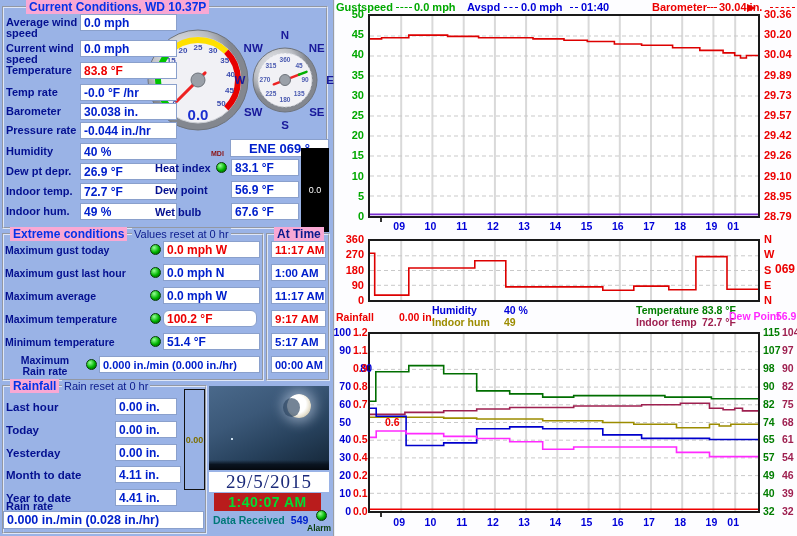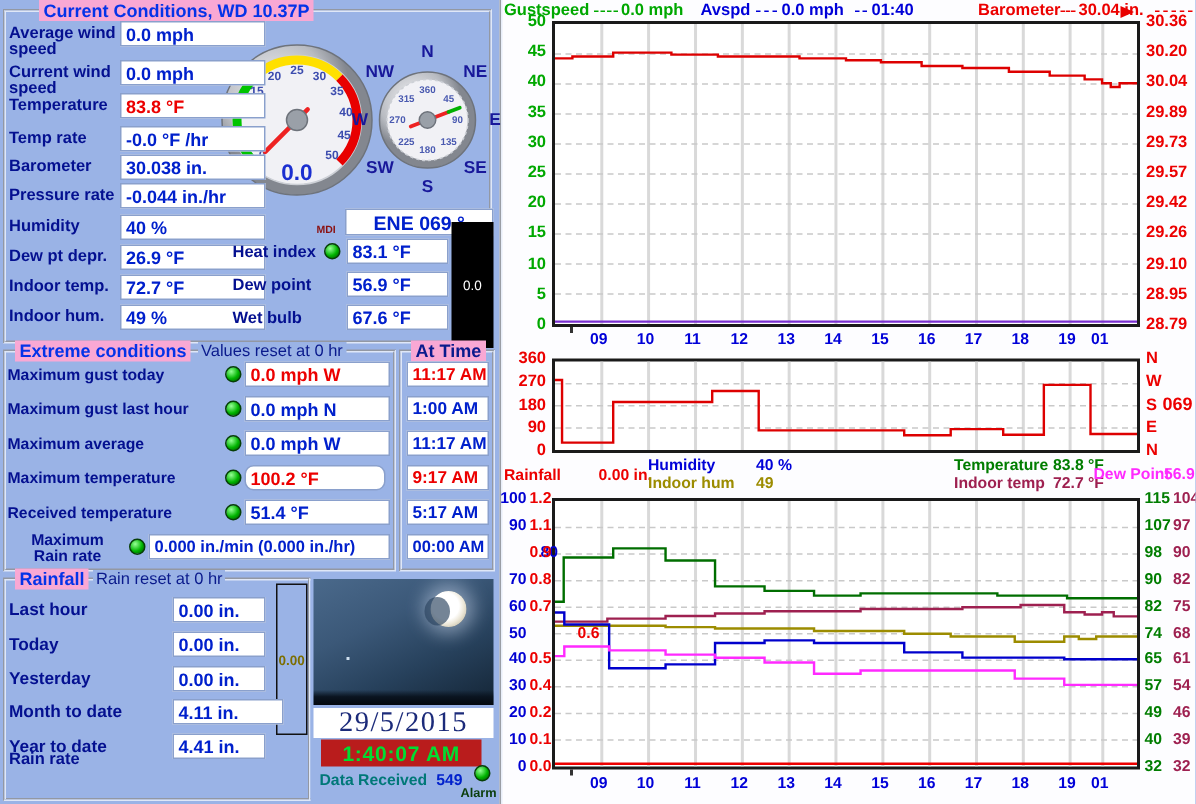--- a/index.html
+++ b/index.html
@@ -154,20 +154,21 @@
     <span class="gtitle" style="left:6px;color:#0a1a8c;">At Time</span>
   </div>
   <div id="ext-rows"></div>
 
   <div class="gbox" style="left:2px;top:385px;width:205px;height:149px;">
     <span class="gtitle" style="left:6px;">Rainfall</span>
     <span class="gsub" style="left:58px;">Rain reset at 0 hr</span>
   </div>
   <div id="rain-rows"></div>
   <span class="lb" style="left:6px;top:501px;">Rain rate</span>
+  <div class="vb" style="left:3px;top:511px;width:201px;height:18px;font-size:12.5px;">0.000 in./min (0.028 in./hr)</div>
   <div id="rain-gauge">
       <span>0.00</span>
     </div>
 
   <div id="moon">
     <span class="ball"></span>
     <span class="shade"></span>
     <span class="star"></span>
     <span class="trees"></span>
   </div>
@@ -418,31 +419,31 @@
     <div class="vb" style="left: 163px; top: 264px; width: 97px; font-size: 12px;">0.0 mph   N</div>
     <div class="vb" style="left: 271px; top: 264px; width: 55px; font-size: 11.5px;">1:00 AM</div>
     <span style="position: absolute; left: 5px; top: 291px; width: 140px; color: rgb(4, 16, 144); font-weight: bold; font-size: 10.5px; line-height: 10.5px;">Maximum average</span>
     <span class="led" style="position: absolute; left: 150px; top: 290px;"></span>
     <div class="vb" style="left: 163px; top: 287px; width: 97px; font-size: 12px;">0.0 mph   W</div>
     <div class="vb" style="left: 271px; top: 287px; width: 55px; font-size: 11.5px;">11:17 AM</div>
     <span style="position: absolute; left: 5px; top: 314px; width: 140px; color: rgb(4, 16, 144); font-weight: bold; font-size: 10.5px; line-height: 10.5px;">Maximum temperature</span>
     <span class="led" style="position: absolute; left: 150px; top: 313px;"></span>
     <div class="vb red" style="left: 163px; top: 310px; width: 94px; font-size: 12px; border-radius: 6px;">100.2 °F</div>
     <div class="vb red" style="left: 271px; top: 310px; width: 55px; font-size: 11.5px;">9:17 AM</div>
-    <span style="position: absolute; left: 5px; top: 337px; width: 140px; color: rgb(4, 16, 144); font-weight: bold; font-size: 10.5px; line-height: 10.5px;">Received temperature</span>
+    <span style="position: absolute; left: 5px; top: 337px; width: 140px; color: rgb(4, 16, 144); font-weight: bold; font-size: 10.5px; line-height: 10.5px;">Minimum temperature</span>
     <span class="led" style="position: absolute; left: 150px; top: 336px;"></span>
     <div class="vb" style="left: 163px; top: 333px; width: 97px; font-size: 12px;">51.4 °F</div>
     <div class="vb" style="left: 271px; top: 333px; width: 55px; font-size: 11.5px;">5:17 AM</div>
     <span style="position: absolute; left: 12px; top: 355px; width: 66px; color: rgb(4, 16, 144); font-weight: bold; font-size: 10.5px; line-height: 10.5px; text-align: center;">Maximum Rain rate</span>
     <span class="led" style="position: absolute; left: 86px; top: 359px;"></span>
     <div class="vb" style="left: 99px; top: 356px; width: 161px; font-size: 11px;">0.000 in./min (0.000 in./hr)</div>
     <div class="vb" style="left: 271px; top: 356px; width: 55px; font-size: 11px;">00:00 AM</div>
     <span style="position: absolute; left: 6px; top: 401px; color: rgb(4, 16, 144); font-weight: bold; font-size: 11.5px;">Last hour</span>
     <div class="vb" style="left: 115px; top: 398px; width: 62px;">0.00 in.</div>
     <span style="position: absolute; left: 6px; top: 424px; color: rgb(4, 16, 144); font-weight: bold; font-size: 11.5px;">Today</span>
     <div class="vb" style="left: 115px; top: 421px; width: 62px;">0.00 in.</div>
     <span style="position: absolute; left: 6px; top: 447px; color: rgb(4, 16, 144); font-weight: bold; font-size: 11.5px;">Yesterday</span>
     <div class="vb" style="left: 115px; top: 444px; width: 62px;">0.00 in.</div>
     <span style="position: absolute; left: 6px; top: 469px; color: rgb(4, 16, 144); font-weight: bold; font-size: 11.5px;">Month to date</span>
-    <div class="vb" style="left: 115px; top: 466px; width: 74px;">4.11 in.</div>
+    <div class="vb" style="left: 115px; top: 466px; width: 66px;">4.11 in.</div>
     <span style="position: absolute; left: 6px; top: 492px; color: rgb(4, 16, 144); font-weight: bold; font-size: 11.5px;">Year to date</span>
     <div class="vb" style="left: 115px; top: 489px; width: 62px;">4.41 in.</div>
   </div>
 
 </body></html>

